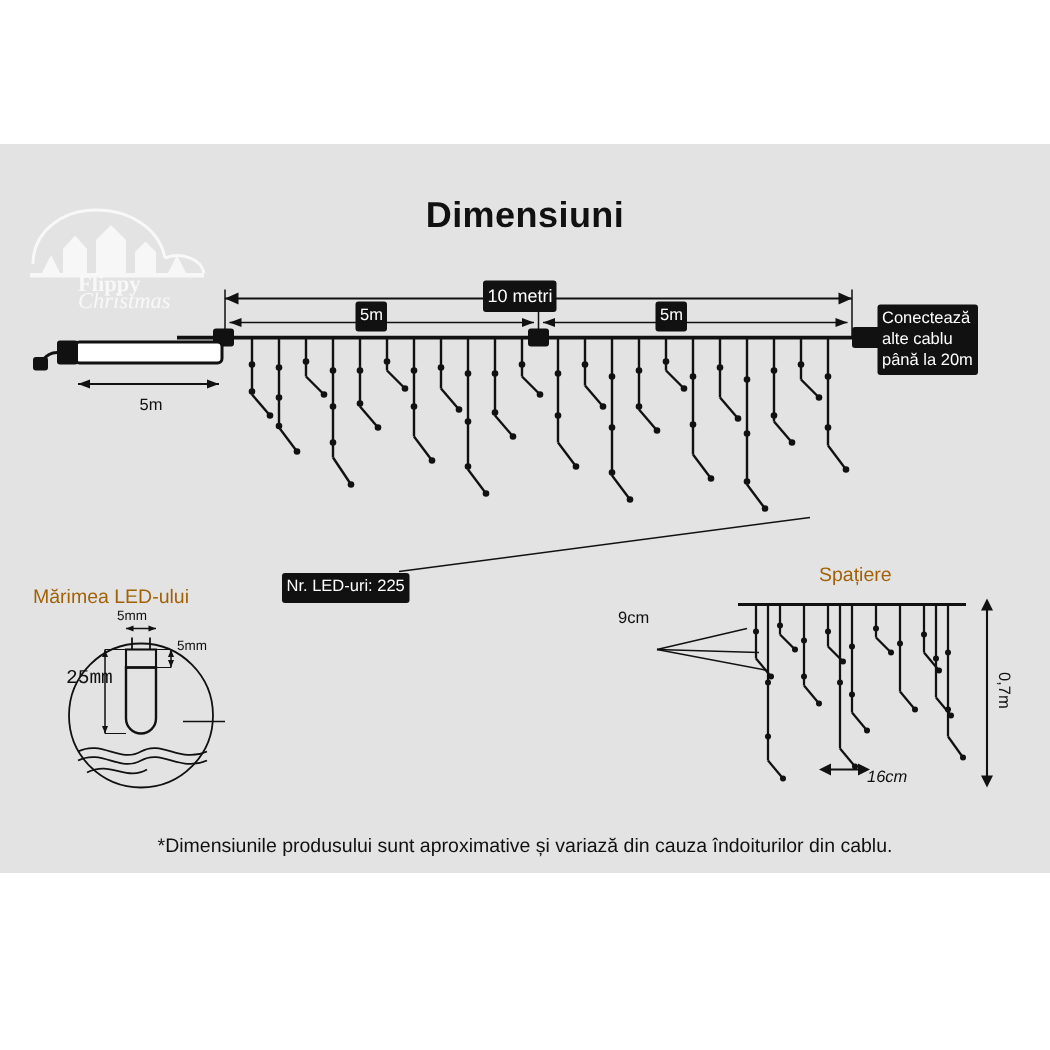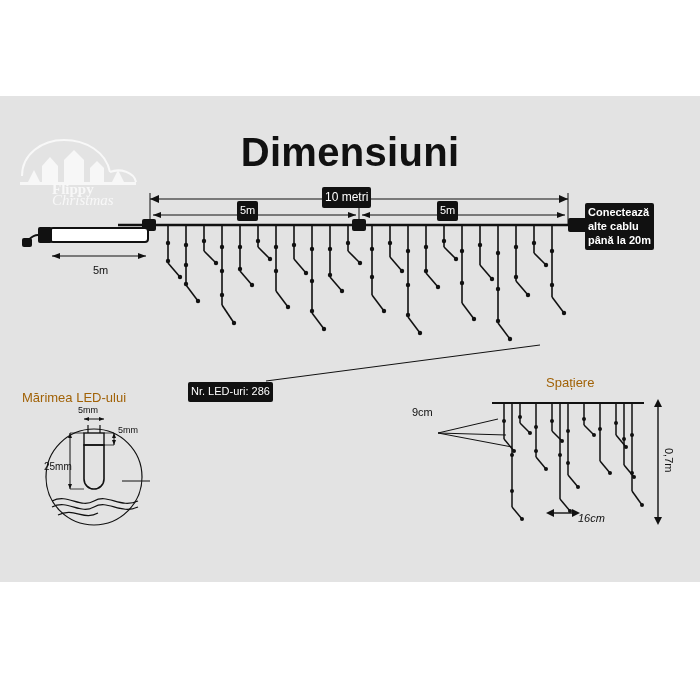--- a/index.html
+++ b/index.html
@@ -8,27 +8,27 @@
     font-family:"Liberation Sans", sans-serif;
     color:#1a1a1a;overflow:hidden;
   }
   #stage{position:relative;width:700px;height:700px;}
   .band{position:absolute;left:0;width:700px;background:#e3e3e3;}
   #band-main{top:96px;height:486px;}
   .abs{position:absolute;}
   .lbl{font-size:11px;color:#111;white-space:nowrap;}
   .title{
     position:absolute;left:0;top:130px;width:700px;text-align:center;
-    font-size:40px;font-weight:bold;letter-spacing:.3px;color:#111;
+    font-size:24px;font-weight:bold;letter-spacing:.3px;color:#111;
   }
   .chip{
     position:absolute;background:#111;color:#fff;font-size:11px;
     padding:3px 3px;border-radius:2px;white-space:nowrap;line-height:1.25;
   }
-  .chip.lt{font-weight:bold;}
+  .chip.lt{font-weight:normal;}
   .footnote{
     position:absolute;left:0;top:556px;width:700px;text-align:center;
     font-size:13px;color:#111;
   }
   .sectionlabel{position:absolute;font-size:13px;color:#a16207;}
   svg{display:block;}
   .watermark{position:absolute;left:16px;top:126px;width:150px;height:80px;opacity:.75;}
   .wm-text{font-family:"Liberation Serif", serif;}
 </style>
 </head>
@@ -225,21 +225,21 @@
   <div class="chip" style="left:237px;top:201px;">5m</div>
   <div class="chip" style="left:437px;top:201px;">5m</div>
   <div class="chip" style="left:322px;top:187px;font-size:12px;">10 metri</div>
 
   <div class="chip lt" style="left:585px;top:203px;">
     <span>Conectează</span><br>
     <span>alte cablu</span><br>
     <span>până la 20m</span>
   </div>
 
-  <div class="chip" style="left:188px;top:382px;">Nr. LED-uri: 286</div>
+  <div class="chip" style="left:188px;top:382px;">Nr. LED-uri: 225</div>
 
   <div class="sectionlabel" style="left:22px;top:390px;font-weight:normal;">Mărimea LED-ului</div>
 
   <div class="abs" style="left:22px;top:405px;">
     <svg width="180" height="130" viewBox="0 0 180 130">
 
       <circle cx="72" cy="72" r="48" fill="none" stroke="#111" stroke-width="1.2"></circle>
 
       <rect x="62" y="28" width="20" height="12" fill="none" stroke="#111" stroke-width="1.4"></rect>
       <line x1="66" y1="28" x2="66" y2="20" stroke="#111" stroke-width="1.2"></line>
@@ -267,21 +267,21 @@
       <polygon points="48,84 46,79 50,79" fill="#111"></polygon>
       <line x1="48" y1="28" x2="62" y2="28" stroke="#111" stroke-width=".8"></line>
       <line x1="48" y1="84" x2="62" y2="84" stroke="#111" stroke-width=".8"></line>
 
       <line x1="100" y1="76" x2="128" y2="76" stroke="#111" stroke-width="1"></line>
     </svg>
   </div>
 
   <div class="lbl abs" style="left:78px;top:405px;font-size:9px;">5mm</div>
   <div class="lbl abs" style="left:118px;top:425px;font-size:9px;">5mm</div>
-  <div class="lbl abs" style="left:44px;top:461px;font-size:10px;">25mm</div>
+  <div class="lbl abs" style="left:44px;top:444px;font-size:13px;font-family:Liberation Mono, monospace;">25mm</div>
 
 
   <div class="sectionlabel" style="left:546px;top:375px;">Spațiere</div>
 
   <div class="abs" style="left:420px;top:395px;">
     <svg width="260" height="150" viewBox="0 0 260 150">
 
       <line x1="72" y1="8" x2="224" y2="8" stroke="#111" stroke-width="2"></line>
 
       <g stroke="#111" stroke-width="1.5" fill="none">
@@ -354,14 +354,15 @@
       <line x1="128" y1="118" x2="158" y2="118" stroke="#111" stroke-width="1.4"></line>
       <polygon points="126,118 134,114 134,122" fill="#111"></polygon>
       <polygon points="160,118 152,114 152,122" fill="#111"></polygon>
     </svg>
   </div>
 
   <div class="lbl abs" style="left:412px;top:406px;">9cm</div>
   <div class="lbl abs" style="left:663px;top:448px;writing-mode:vertical-rl;font-size:11px;">0,7m</div>
   <div class="lbl abs" style="left:578px;top:512px;font-style:italic;">16cm</div>
 
+  <div class="footnote">*Dimensiunile produsului sunt aproximative și variază din cauza îndoiturilor din cablu.</div>
 
 </div>
 
 </body></html>

